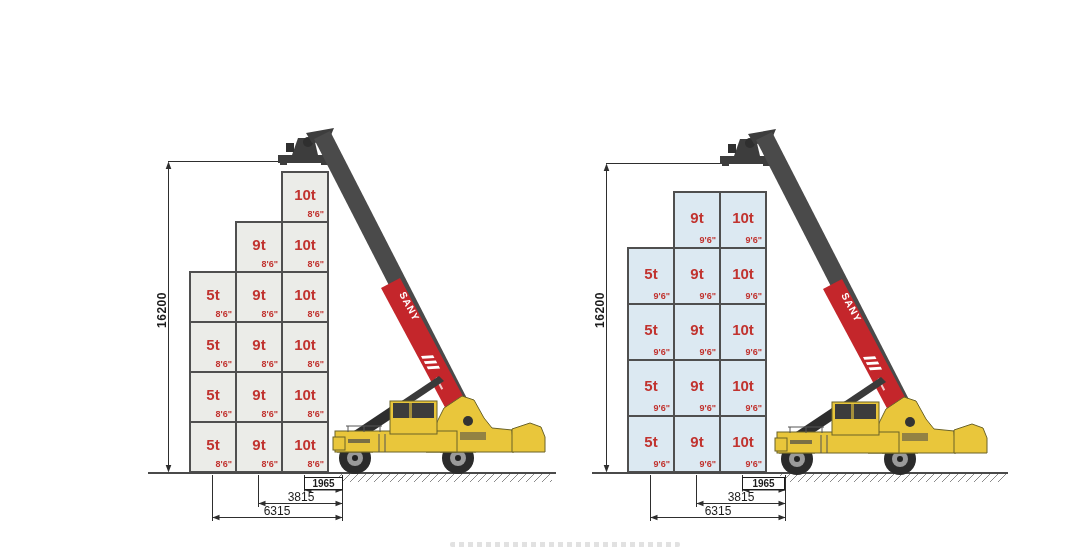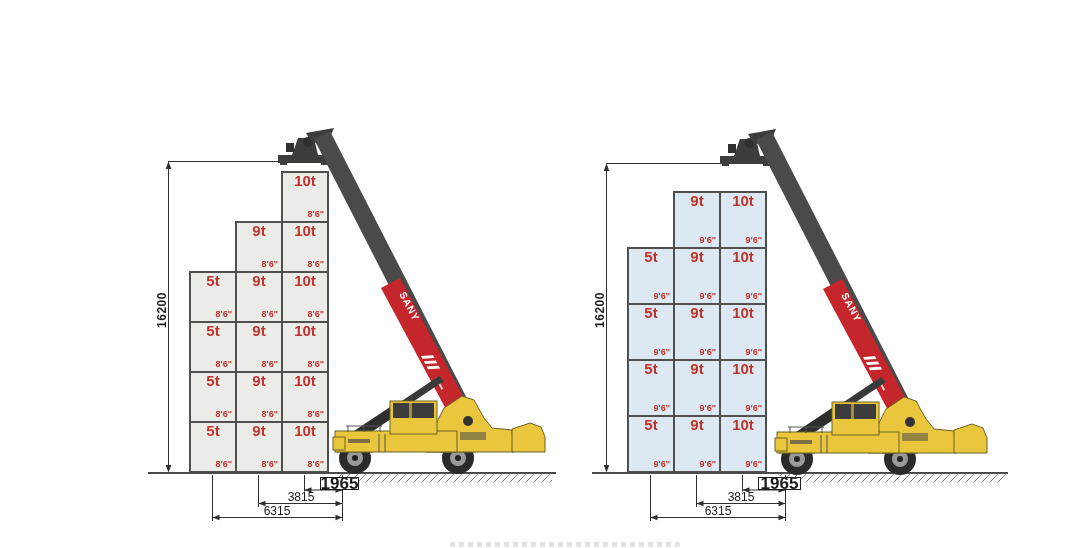--- a/index.html
+++ b/index.html
@@ -3,37 +3,37 @@
 <meta charset="utf-8">
 <style>
   html,body{margin:0;padding:0;background:#fff;}
   #canvas{
     position:relative;width:1082px;height:548px;background:#ffffff;overflow:hidden;
     font-family:"Liberation Sans", sans-serif;
   }
   .stack{position:absolute;inset:0;}
   .cell{
     position:absolute;box-sizing:border-box;border:2px solid #4f4f4f;
-    display:flex;justify-content:center;
+    display:flex;align-items:center;justify-content:center;
   }
   .cell .wt{font-weight:bold;font-size:15px;line-height:1;margin-bottom:6px;}
   .cell .sz{position:absolute;right:3px;bottom:2px;font-weight:bold;font-size:9px;line-height:1;}
   svg.artwork{position:absolute;left:0;top:0;pointer-events:none;}
   .vdim{
     position:absolute;width:60px;height:14px;display:flex;align-items:center;justify-content:center;
     font-weight:bold;font-size:12px;color:#1c1c1c;transform:rotate(-90deg);letter-spacing:.5px;
   }
   .hdim{
     position:absolute;height:13px;display:flex;align-items:flex-end;justify-content:center;
     font-weight:normal;font-size:12px;color:#1c1c1c;line-height:1;
   }
   .dim-box{
     position:absolute;box-sizing:border-box;border:1.5px solid #1c1c1c;background:#fff;
     display:flex;align-items:center;justify-content:center;
-    font-weight:bold;font-size:17px;color:#1c1c1c;line-height:1;margin-left:16px;
+    font-weight:bold;font-size:10px;color:#1c1c1c;line-height:1;
   }
   .caption-remnant{
     position:absolute;left:450px;top:542px;width:230px;height:5px;opacity:.4;border-radius:2px;
     background:repeating-linear-gradient(90deg,#b5b5b5 0 5px,transparent 5px 9px);
   }
 </style>
 </head>
 <body>
 
 <div id="canvas">

